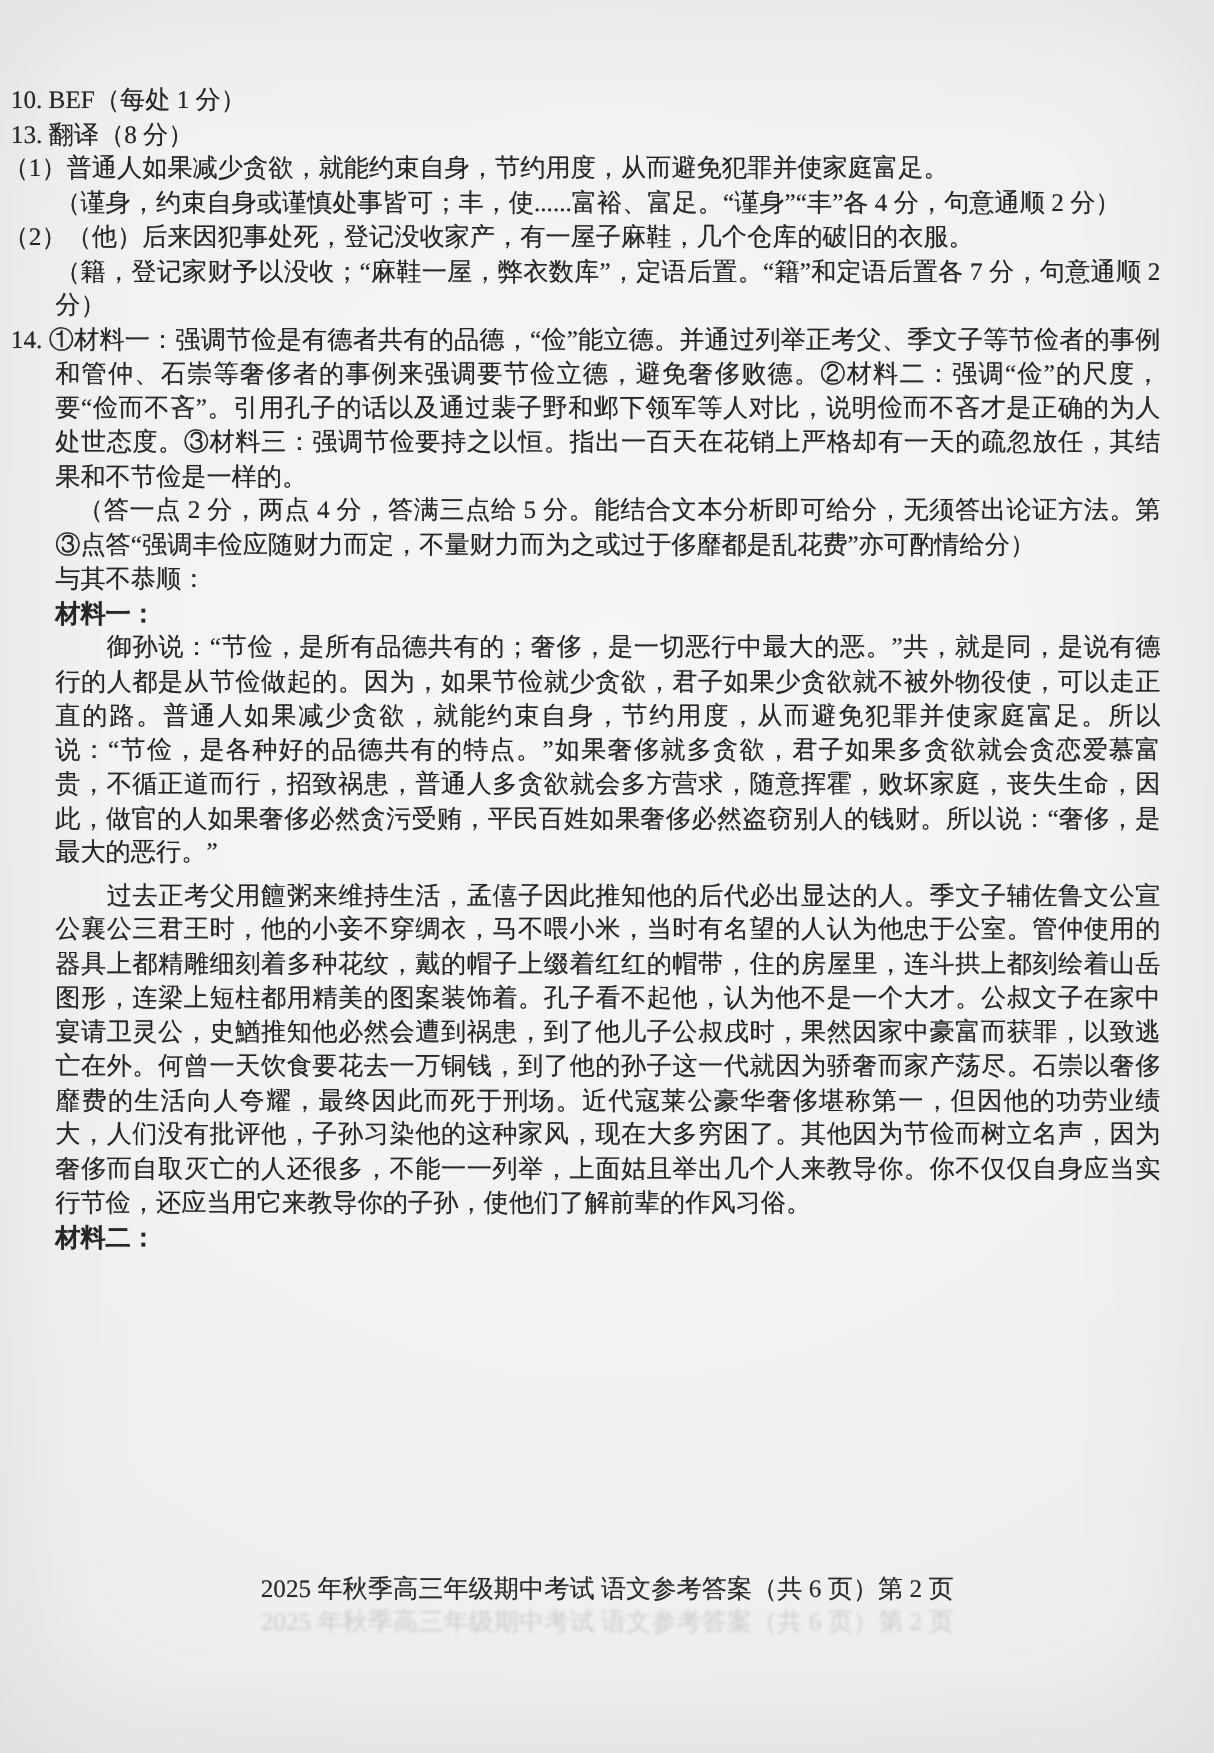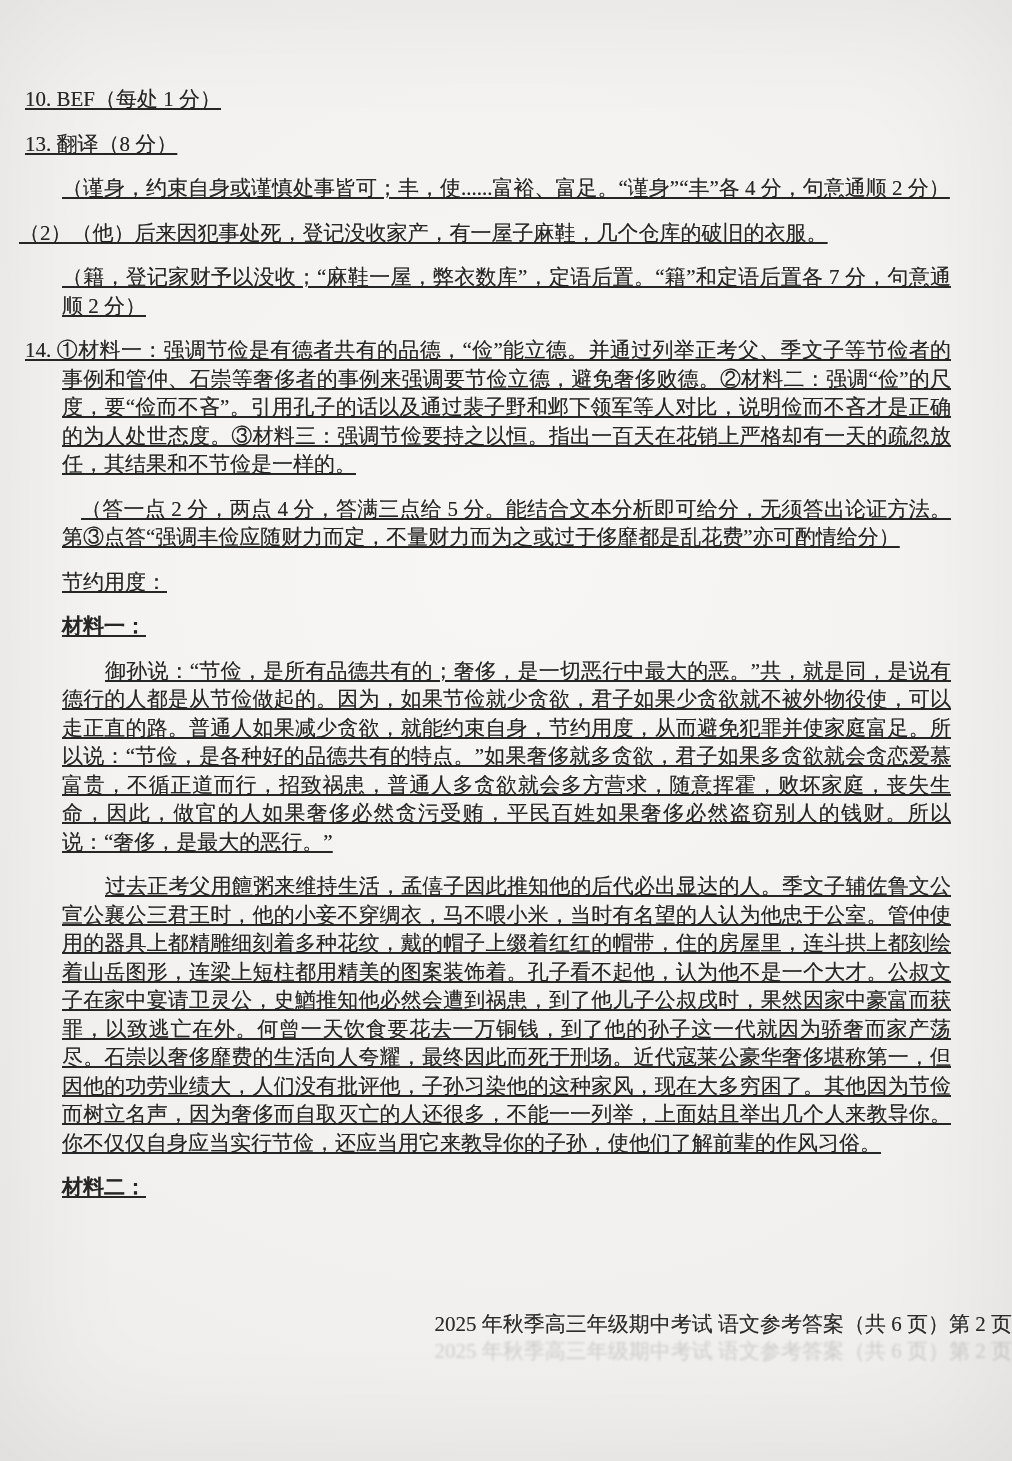--- a/index.html
+++ b/index.html
@@ -19,63 +19,64 @@
   }
   .doc{
     position:absolute;
     left:46px;top:69px;
     width:921px;
     font-size:21px;
     line-height:28.5px;
     text-align:justify;
     text-shadow:0 0 0.6px rgba(20,20,20,0.45);
   }
-  .doc p{margin:16px;padding:0;text-decoration:underline;}
+  .doc p{margin:0;padding:0;}
   .item{padding-left:37px;text-indent:-37px;}
   .sub{margin-left:12px;padding-left:43px;text-indent:-43px;}
   .note{margin-left:57px;}
   .note14{margin-left:37px;text-indent:19px;}
   .label{}
   .heading{font-weight:bold;}
   .para{text-indent:43px;}
   .para-gap{margin-top:7px !important;}
   .footer{
     position:absolute;
     left:0;top:1310px;
     width:1012px;
-    text-align:right;
+    text-align:center;
     font-size:21px;
     color:#2b2b2b;
     text-shadow:0 0 0.6px rgba(20,20,20,0.45);
   }
   .footer-ghost{
     top:1337px;
     opacity:0.16;
     filter:blur(1.3px);
   }
 </style>
 </head>
 <body>
 
 <div class="page">
 
   <div class="doc">
 
     <section>
       <p class="item">10. BEF（每处 1 分）</p>
       <p class="item">13. 翻译（8 分）</p>
+      <p class="sub">（1）普通人如果减少贪欲，就能约束自身，节约用度，从而避免犯罪并使家庭富足。</p>
       <p class="note">（谨身，约束自身或谨慎处事皆可；丰，使......富裕、富足。“谨身”“丰”各 4 分，句意通顺 2 分）</p>
       <p class="sub">（2）（他）后来因犯事处死，登记没收家产，有一屋子麻鞋，几个仓库的破旧的衣服。</p>
       <p class="note">（籍，登记家财予以没收；“麻鞋一屋，弊衣数库”，定语后置。“籍”和定语后置各 7 分，句意通顺 2 分）</p>
       <p class="item">14. ①材料一：强调节俭是有德者共有的品德，“俭”能立德。并通过列举正考父、季文子等节俭者的事例和管仲、石崇等奢侈者的事例来强调要节俭立德，避免奢侈败德。②材料二：强调“俭”的尺度，要“俭而不吝”。引用孔子的话以及通过裴子野和邺下领军等人对比，说明俭而不吝才是正确的为人处世态度。③材料三：强调节俭要持之以恒。指出一百天在花销上严格却有一天的疏忽放任，其结果和不节俭是一样的。</p>
       <p class="note14">（答一点 2 分，两点 4 分，答满三点给 5 分。能结合文本分析即可给分，无须答出论证方法。第③点答“强调丰俭应随财力而定，不量财力而为之或过于侈靡都是乱花费”亦可酌情给分）</p>
     </section>
 
     <section>
-      <p class="label">节约用度：</p>
+      <p class="label">与其不恭顺：</p>
       <p class="heading">材料一：</p>
       <p class="para">御孙说：“节俭，是所有品德共有的；奢侈，是一切恶行中最大的恶。”共，就是同，是说有德行的人都是从节俭做起的。因为，如果节俭就少贪欲，君子如果少贪欲就不被外物役使，可以走正直的路。普通人如果减少贪欲，就能约束自身，节约用度，从而避免犯罪并使家庭富足。所以说：“节俭，是各种好的品德共有的特点。”如果奢侈就多贪欲，君子如果多贪欲就会贪恋爱慕富贵，不循正道而行，招致祸患，普通人多贪欲就会多方营求，随意挥霍，败坏家庭，丧失生命，因此，做官的人如果奢侈必然贪污受贿，平民百姓如果奢侈必然盗窃别人的钱财。所以说：“奢侈，是最大的恶行。”</p>
       <p class="para para-gap">过去正考父用饘粥来维持生活，孟僖子因此推知他的后代必出显达的人。季文子辅佐鲁文公宣公襄公三君王时，他的小妾不穿绸衣，马不喂小米，当时有名望的人认为他忠于公室。管仲使用的器具上都精雕细刻着多种花纹，戴的帽子上缀着红红的帽带，住的房屋里，连斗拱上都刻绘着山岳图形，连梁上短柱都用精美的图案装饰着。孔子看不起他，认为他不是一个大才。公叔文子在家中宴请卫灵公，史鰌推知他必然会遭到祸患，到了他儿子公叔戌时，果然因家中豪富而获罪，以致逃亡在外。何曾一天饮食要花去一万铜钱，到了他的孙子这一代就因为骄奢而家产荡尽。石崇以奢侈靡费的生活向人夸耀，最终因此而死于刑场。近代寇莱公豪华奢侈堪称第一，但因他的功劳业绩大，人们没有批评他，子孙习染他的这种家风，现在大多穷困了。其他因为节俭而树立名声，因为奢侈而自取灭亡的人还很多，不能一一列举，上面姑且举出几个人来教导你。你不仅仅自身应当实行节俭，还应当用它来教导你的子孙，使他们了解前辈的作风习俗。</p>
       <p class="heading">材料二：</p>
     </section>
 
   </div>
 
   <div class="footer">2025 年秋季高三年级期中考试 语文参考答案（共 6 页）第 2 页</div>
   <div class="footer footer-ghost">2025 年秋季高三年级期中考试 语文参考答案（共 6 页）第 2 页</div>

